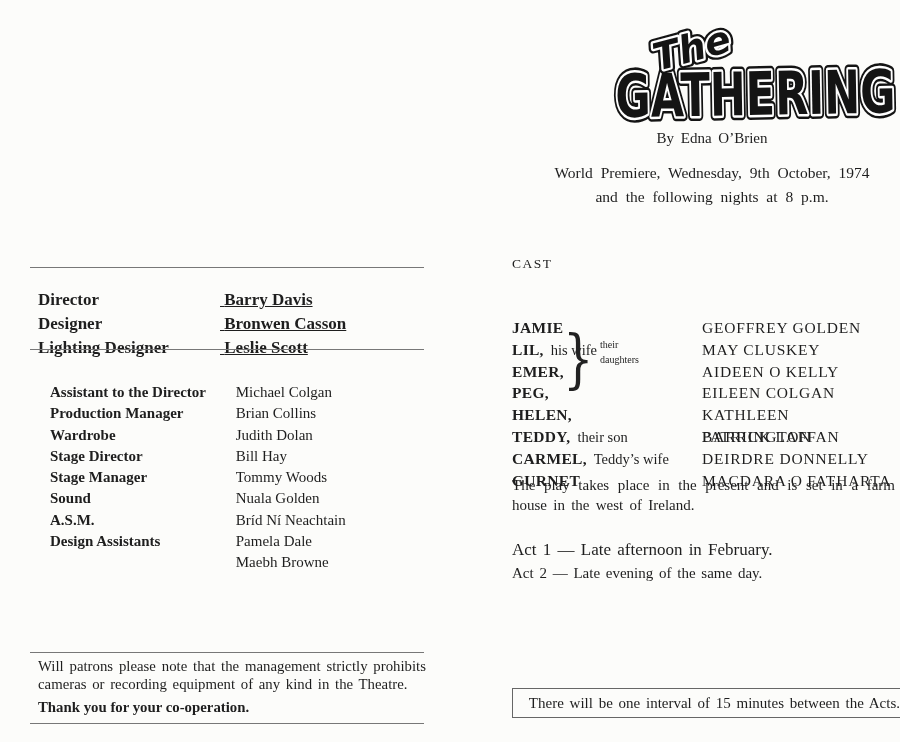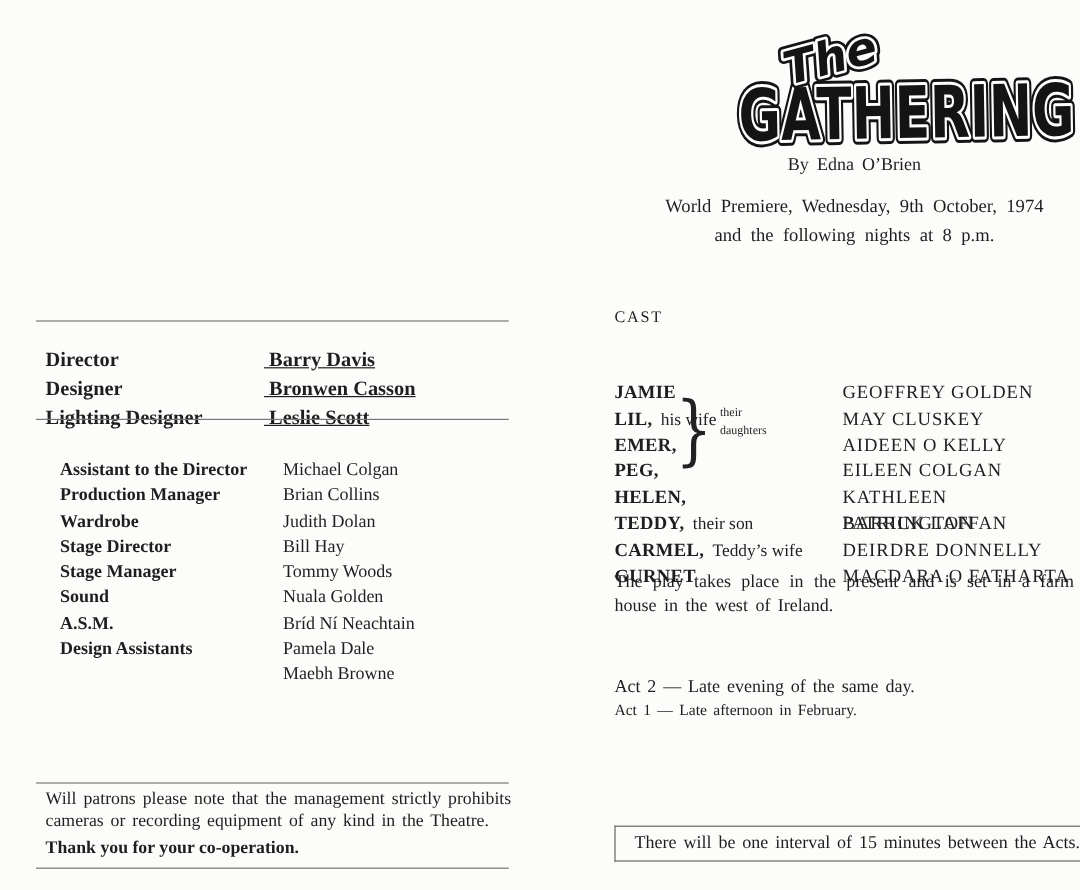--- a/index.html
+++ b/index.html
@@ -28,21 +28,21 @@
   .cast-heading{left:512px;top:256px;font-size:13.5px;letter-spacing:1.5px;}
   .cast-table{left:512px;top:281px;width:388px;margin-top:36px;}
   .cast-row{position:relative;height:21.8px;line-height:21.8px;font-size:15.5px;}
   .cast-row .char{font-weight:bold;letter-spacing:.3px;}
   .cast-row .detail{font-size:14.5px;margin-left:3px;}
   .cast-row .actor{position:absolute;left:190px;top:0;letter-spacing:.8px;}
   .brace{left:563px;top:327px;font-size:64px;font-weight:400;color:#222;
          transform:scaleX(.75);transform-origin:left top;line-height:1;font-family:"DejaVu Serif",serif;}
   .daughters{left:600px;top:338px;font-size:10px;line-height:14.5px;}
   .setting{left:512px;top:476px;width:383px;font-size:15px;line-height:19.5px;text-align:justify;word-spacing:2.5px;}
-  .act1{left:512px;top:540px;font-size:13px;word-spacing:2px;margin-top:44px;}
+  .act1{left:512px;top:540px;font-size:17px;word-spacing:2px;}
   .act2{left:512px;top:565px;font-size:15px;word-spacing:2px;}
   .interval{
     left:512px;top:688px;width:387px;height:28px;line-height:28px;text-align:right;
     border-top:1px solid #666;border-bottom:1px solid #666;border-left:1px solid #666;
     font-size:15px;word-spacing:2px;
   }
   .logo{left:594px;top:14px;}
 </style>
 </head>
 <body>

